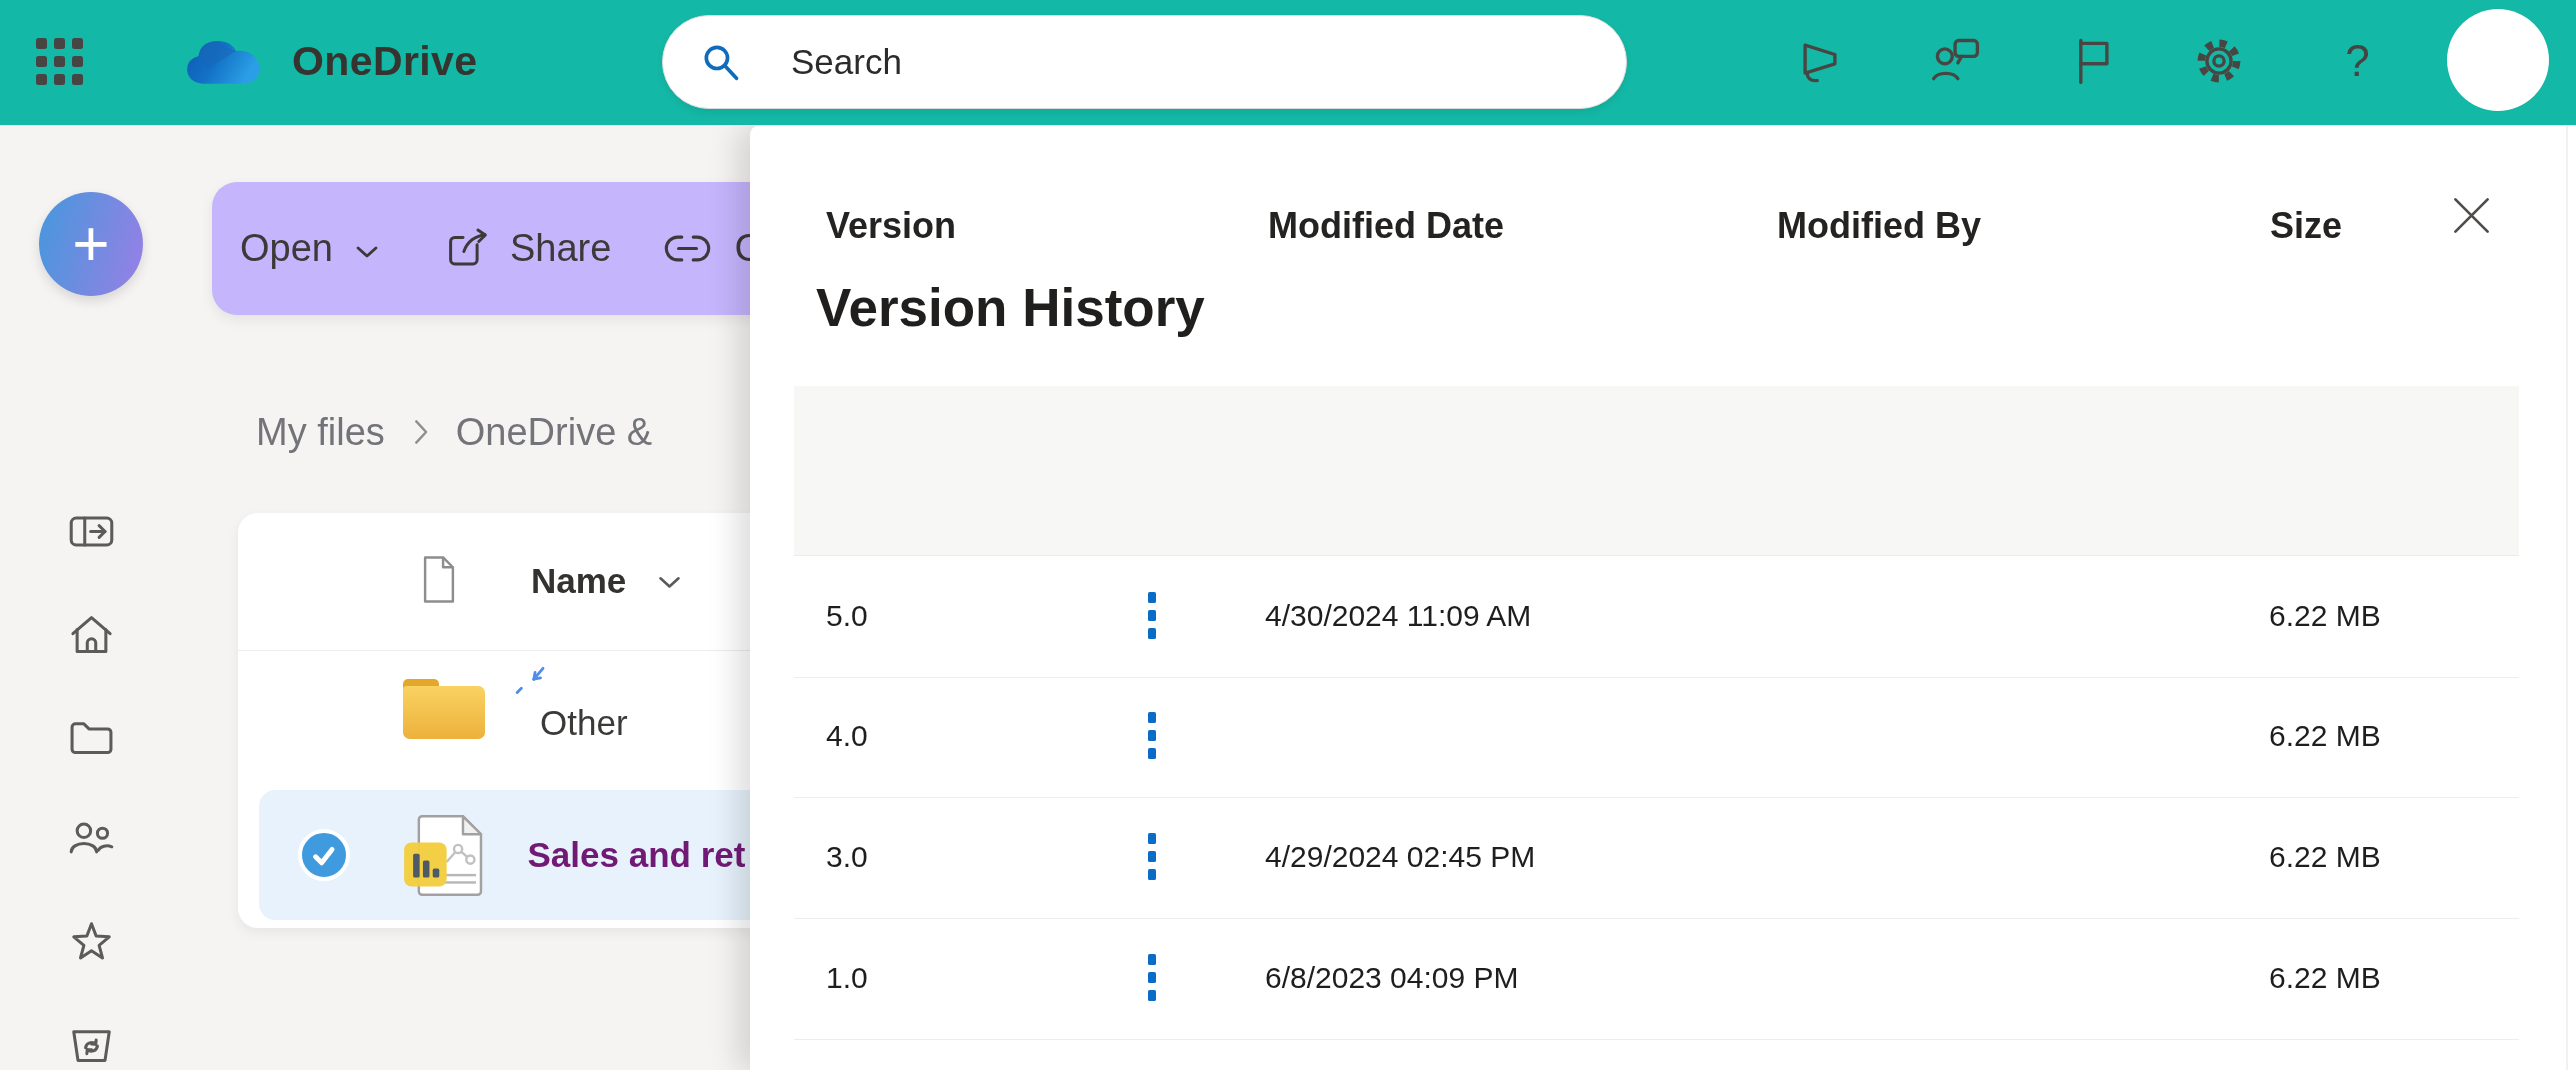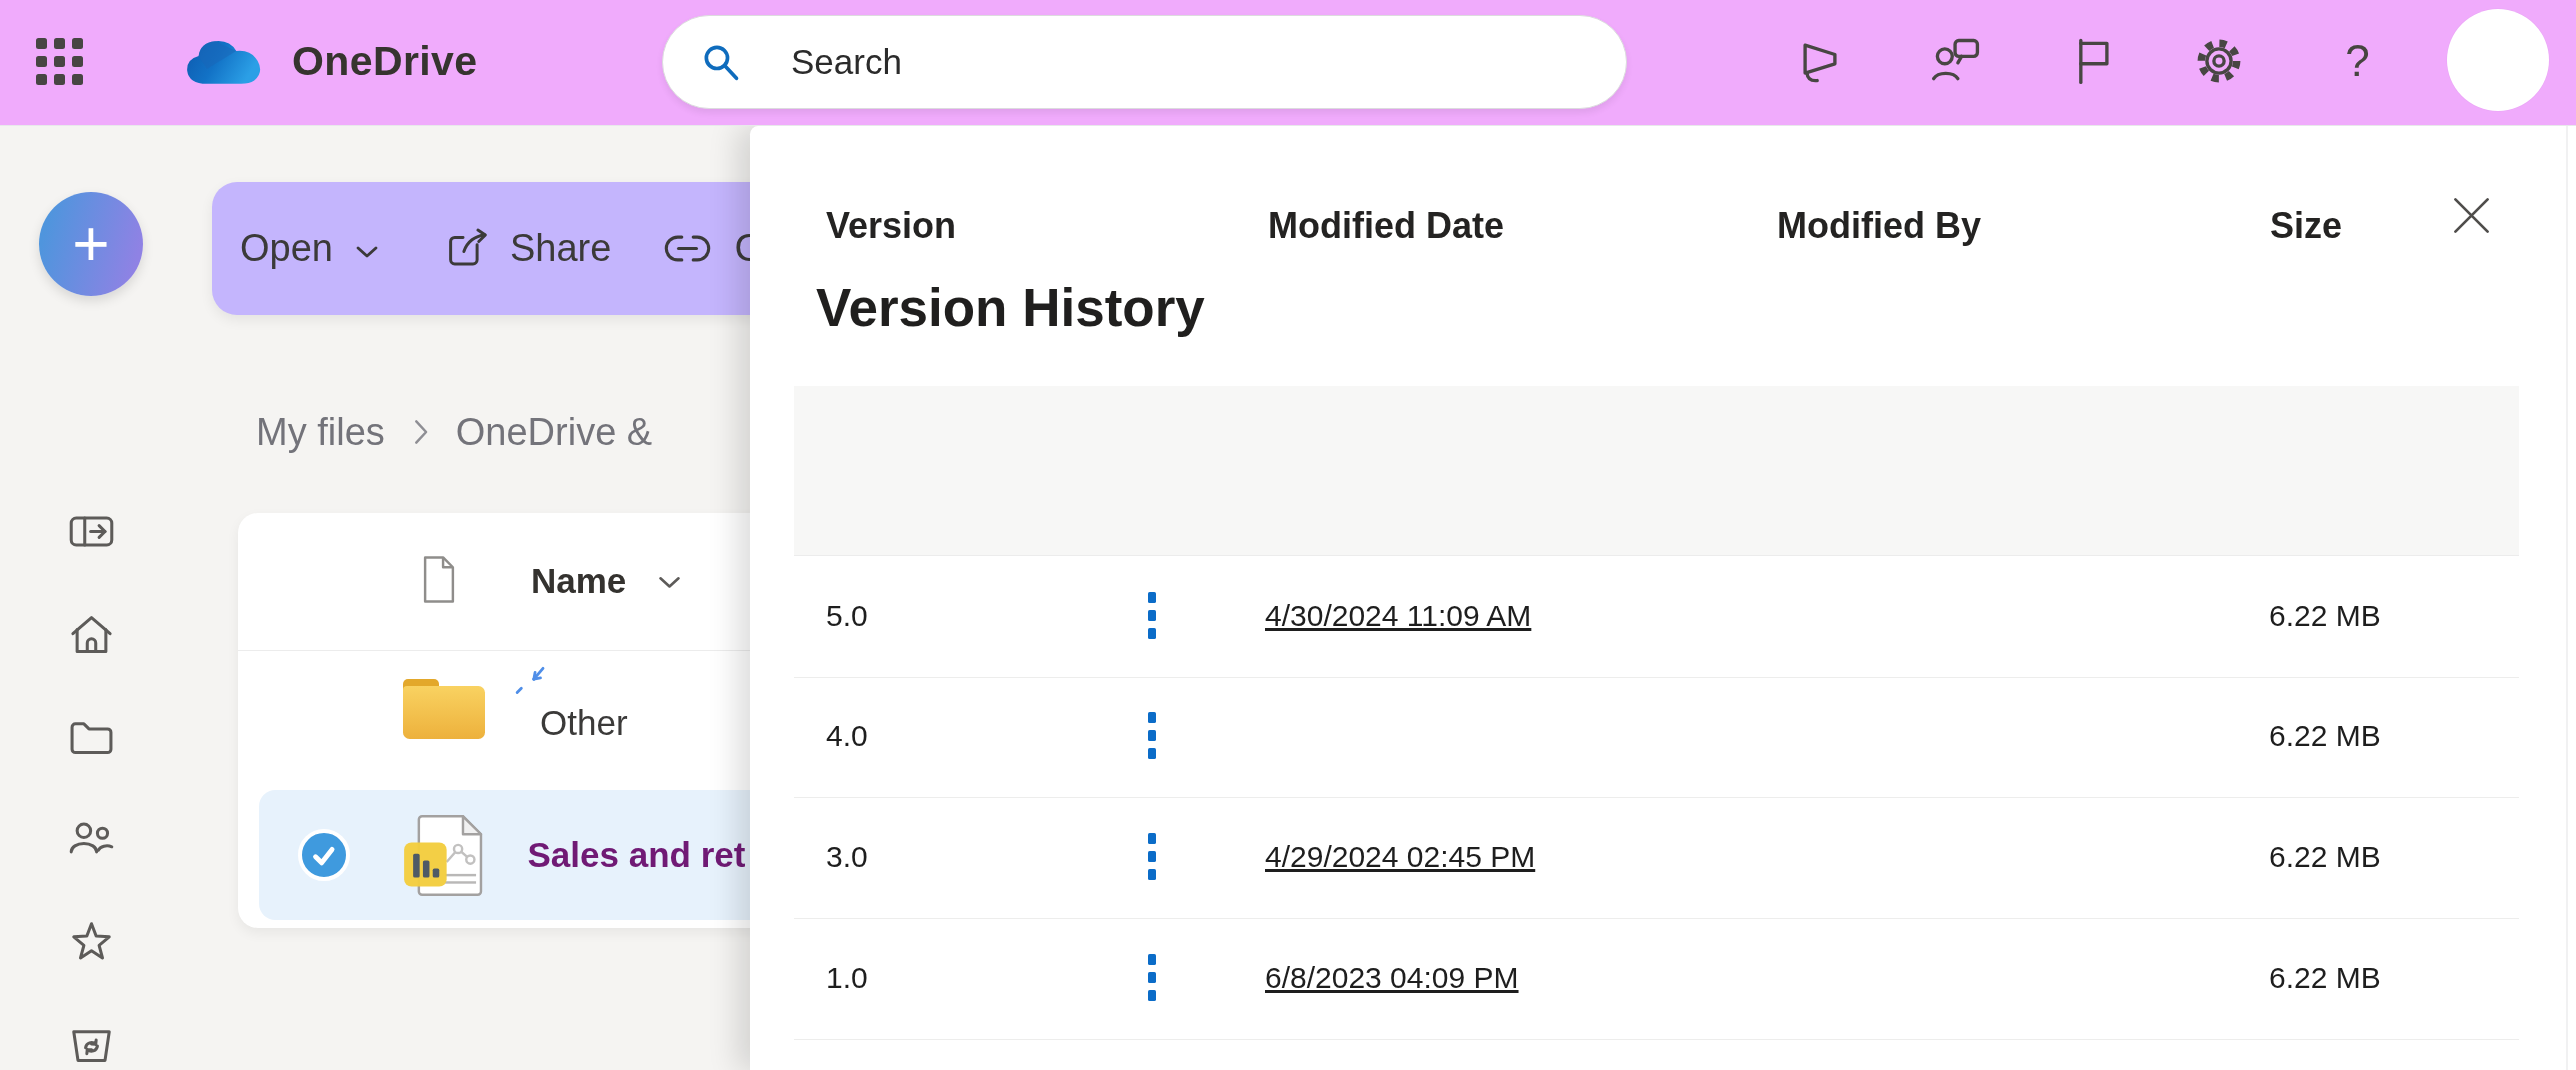--- a/index.html
+++ b/index.html
@@ -3,21 +3,21 @@
 <meta charset="utf-8">
 <style>
   html,body{margin:0;padding:0;}
   #screen{
     position:relative;width:2576px;height:1070px;overflow:hidden;
     background:#f5f4f2;
     font-family:"Liberation Sans","DejaVu Sans",sans-serif;
     color:#323130;
   }
   
-  #topbar{position:absolute;left:0;top:0;width:2576px;height:125px;background:#f0abfc;border-bottom:1.6px solid #e8e8eb;z-index:10;}
+  #topbar{position:absolute;left:0;top:0;width:2576px;height:125px;background:#14b8a6;border-bottom:1.6px solid #e8e8eb;z-index:10;}
   #waffle{position:absolute;left:36px;top:38px;width:49px;height:49px;display:grid;grid-template-columns:repeat(3,10.7px);grid-template-rows:repeat(3,10.7px);gap:7.4px;background:none;border:none;cursor:pointer;padding:0;}
   #waffle i{background:#474543;border-radius:2.5px;}
   #cloud{position:absolute;left:182px;top:33px;}
   #appname{position:absolute;left:292px;top:0;height:123px;display:flex;align-items:center;font-size:41px;font-weight:700;color:#36342f;letter-spacing:0.4px;}
   #searchbox{position:absolute;left:662px;top:15px;width:963px;height:92px;background:#ffffff;border:1.6px solid #dcdbde;border-radius:48px;box-shadow:0 4.1px 7.4px rgba(0,0,0,.07);display:flex;align-items:center;}
   #searchbox svg{margin-left:36px;flex:0 0 auto;}
   #searchbox input{border:none;outline:none;background:transparent;font-family:inherit;font-size:35px;color:#272727;margin-left:46px;width:739px;}
   #searchbox input::placeholder{color:#2b2b2b;opacity:1;}
   .tb-icon{position:absolute;top:30px;width:61px;height:61px;display:flex;align-items:center;justify-content:center;background:none;border:none;cursor:pointer;padding:0;}
   .tb-icon svg{display:block;}
@@ -59,21 +59,21 @@
   
   #panel{position:absolute;left:750px;top:126px;width:1826px;height:945px;background:#ffffff;border-radius:8.2px 0 0 0;box-shadow:-11.5px 0 31px rgba(0,0,0,.14);z-index:5;}
   #panel-edge-line{position:absolute;left:1816px;top:0;bottom:0;width:1.6px;background:#f1f1f2;}
   #close-btn{position:absolute;left:1695px;top:63px;width:53px;height:53px;display:flex;align-items:center;justify-content:center;background:none;border:none;cursor:pointer;padding:0;}
   #panel-title{position:absolute;left:66px;top:115px;font-size:53px;font-weight:700;color:#201f1e;}
   #vh-header{position:absolute;left:44px;top:260px;width:1725px;height:169px;background:#f7f7f6;border-bottom:1.6px solid #ececec;}
   .vh-hcell{position:absolute;top:0;height:169px;display:flex;align-items:center;padding-top:31px;box-sizing:border-box;font-size:36px;font-weight:700;color:#242322;white-space:nowrap;}
   .vh-row{position:absolute;left:44px;width:1725px;height:121px;border-bottom:1.6px solid #ededec;}
   .vh-cell{position:absolute;top:0;height:119px;display:flex;align-items:center;font-size:30px;color:#1e1e1e;white-space:nowrap;}
   .col-version{left:32px;}
-  .col-date{left:471px;text-decoration:underline;}
+  .col-date{left:471px;}
   .col-by{left:982px;}
   .col-size{left:1475px;}
   .ellipsis-btn{position:absolute;left:335px;top:0;width:46px;height:119px;display:flex;flex-direction:column;align-items:center;justify-content:center;gap:7.4px;background:none;border:none;cursor:pointer;padding:0;}
   .ellipsis-btn i{width:7.4px;height:10.7px;background:#0b6cc8;border-radius:1.6px;}
   .vh-hcell.h0{left:76px;}  .vh-hcell.h1{left:518px;}  .vh-hcell.h2{left:1027px;}  .vh-hcell.h3{left:1520px;}
   .r0{top:430px;} .r1{top:550px;} .r2{top:671px;} .r3{top:792px;}
 </style>
 </head>
 <body>
 

